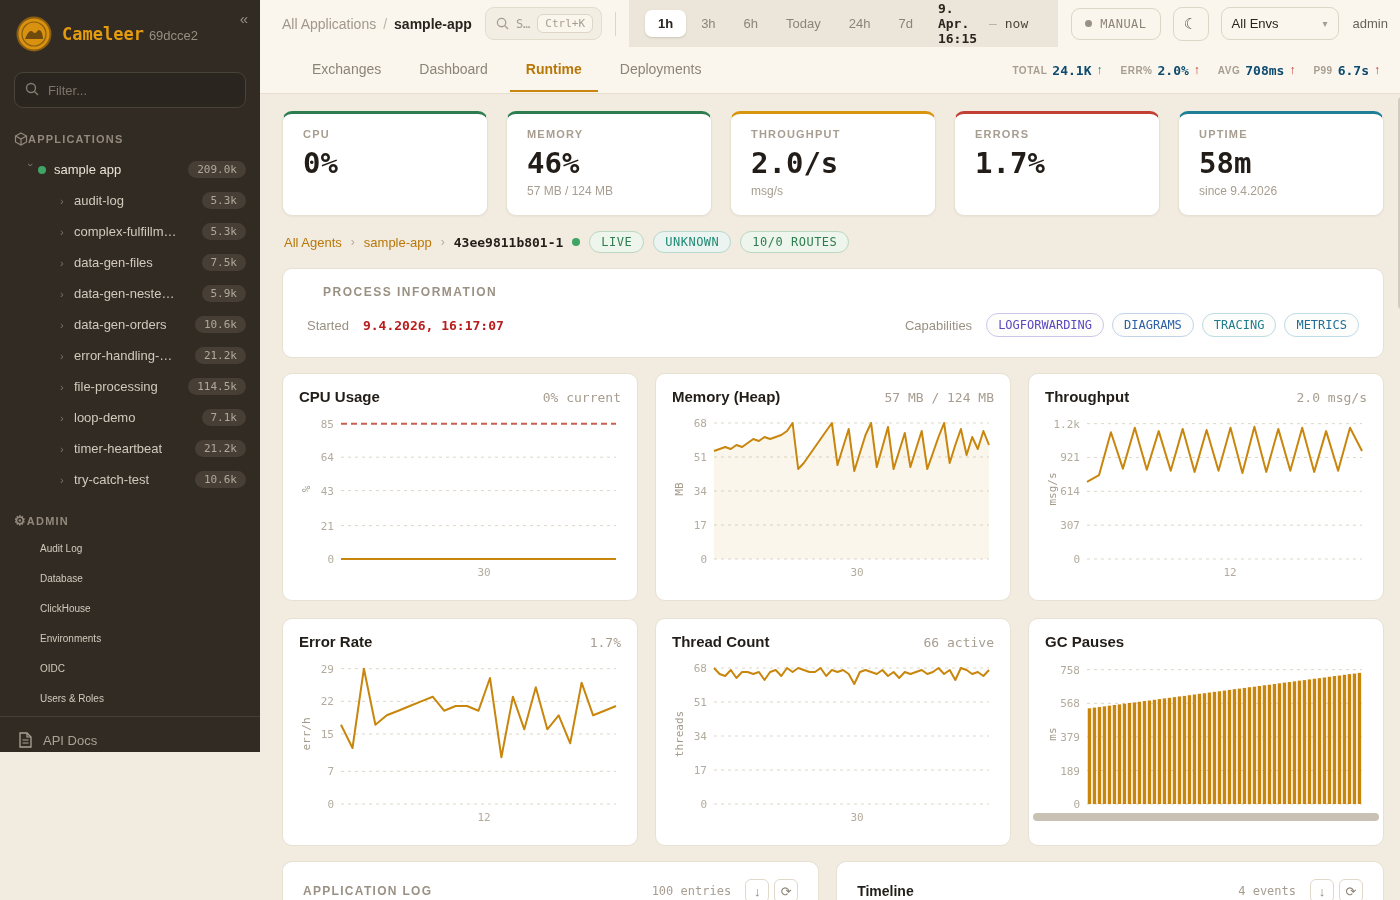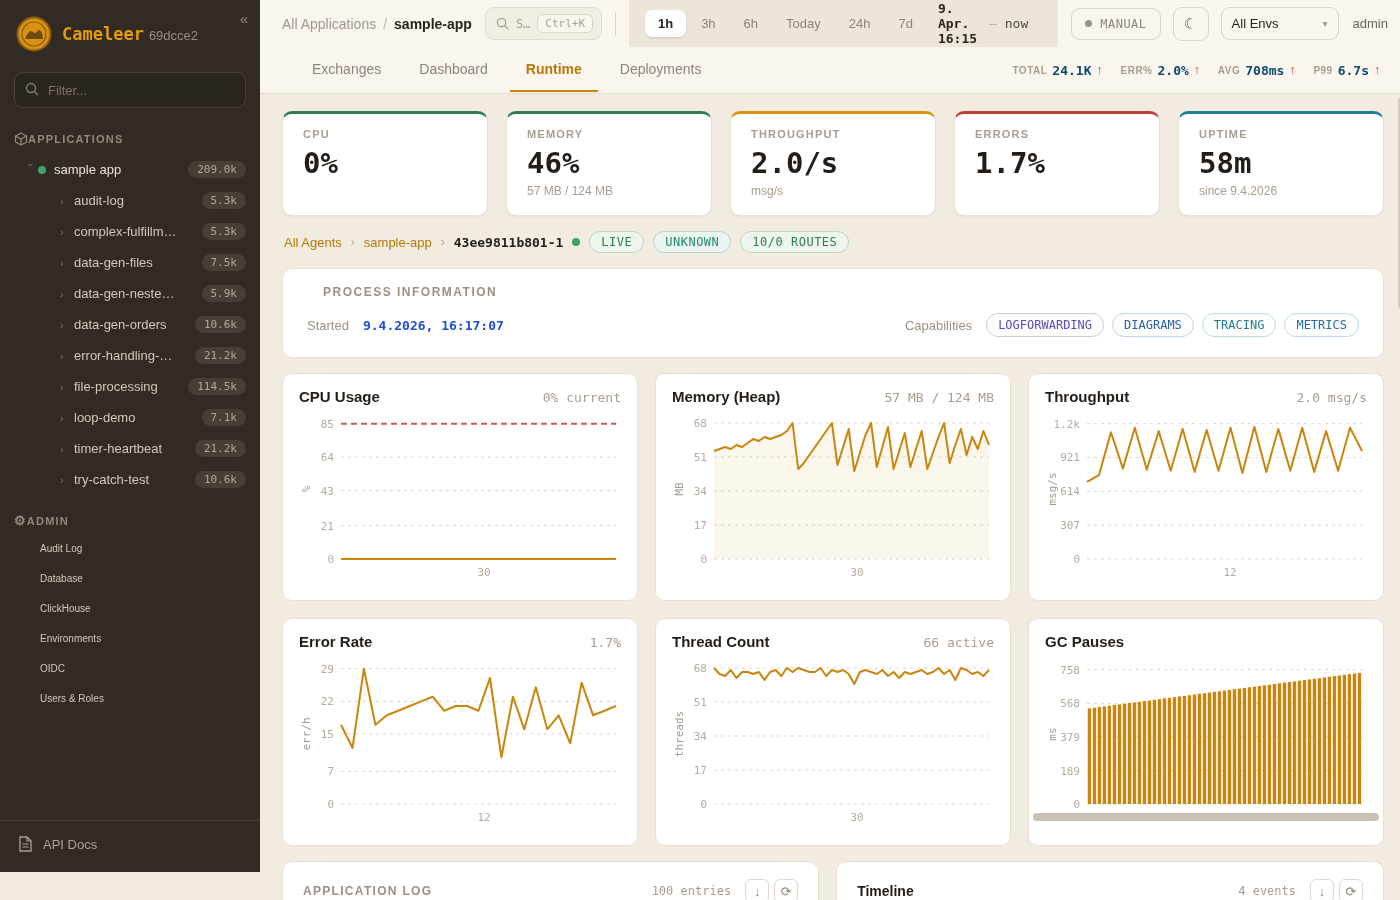--- a/index.html
+++ b/index.html
@@ -1,20 +1,20 @@
 <!DOCTYPE html>
 <html><head>
 <meta charset="utf-8">
 <style>
   * { margin:0; padding:0; box-sizing:border-box; }
   html,body { width:1400px; height:900px; overflow:hidden; }
   body { font-family:"Liberation Sans", sans-serif; display:flex; background:#f1ebe0; }
 
   
-  .sidebar { width:260px; min-width:260px; height:872px; background:#322b24; display:flex; flex-direction:column; color:#d6cec3; position:relative; }
+  .sidebar { width:260px; min-width:260px; height:752px; background:#322b24; display:flex; flex-direction:column; color:#d6cec3; position:relative; }
   .side-header { padding:16px 16px 12px; display:flex; align-items:center; gap:10px; }
   .brand-name { font-family:"DejaVu Sans Mono", monospace; font-weight:bold; font-size:17px; color:#e59b0e; }
   .brand-ver { font-size:13px; color:#978e82; margin-left:5px; }
   .collapse-btn { position:absolute; top:10px; right:12px; color:#9a9185; font-size:15px; cursor:pointer; }
   .filter-wrap { margin:8px 14px 16px; position:relative; }
   .filter-wrap svg { position:absolute; left:11px; top:10px; }
   .filter-input { width:100%; height:36px; background:#2b2520; border:1px solid #4a4237; border-radius:9px; padding:0 10px 0 33px; color:#cfc7bb; font-size:13px; outline:none; }
   .filter-input::placeholder { color:#7d7468; }
   .section-label { display:flex; align-items:center; padding:8px 14px; color:#93897c; font-size:11px; font-weight:bold; letter-spacing:1.2px; }
   .tree-row { display:flex; align-items:center; height:31px; padding:0 14px 0 24px; font-size:13px; cursor:pointer; }
@@ -74,21 +74,21 @@
   .agent-link { color:#b87708; cursor:pointer; }
   .agent-chev { color:#b5ac9d; font-size:12px; }
   .agent-id { font-family:"DejaVu Sans Mono", monospace; font-weight:bold; color:#221d18; }
   .agent-dot { width:8px; height:8px; border-radius:50%; background:#3fa465; }
   .pill { font-family:"DejaVu Sans Mono", monospace; font-size:12px; padding:3px 11px; border-radius:13px; border:1px solid; background:#f6f9f3; letter-spacing:.5px; }
 
   .proc-card { background:#fff; border:1px solid #e7e1d4; border-radius:10px; padding:16px 24px 20px; }
   .proc-title { font-size:12px; font-weight:bold; color:#9a9184; letter-spacing:1.5px;padding-left:16px; }
   .proc-row { display:flex; align-items:center; margin-top:14px; }
   .proc-started-label { font-size:13px; color:#9a9184; margin-right:14px; }
-  .proc-started-value { font-family:"DejaVu Sans Mono", monospace; font-size:13px; font-weight:bold; color:#1d4ed8; }
+  .proc-started-value { font-family:"DejaVu Sans Mono", monospace; font-size:13px; font-weight:bold; color:#b91c1c; }
   .proc-caps { margin-left:auto; display:flex; align-items:center; gap:8px; }
   .caps-label { font-size:13px; color:#9a9184; margin-right:6px; }
   .cap-pill { font-family:"DejaVu Sans Mono", monospace; font-size:12px; padding:4px 11px; border-radius:14px; border:1px solid; background:#fdfdfb; }
 
   .charts-grid { display:grid; grid-template-columns:repeat(3,1fr); gap:17px; }
   .chart-card { background:#fff; border:1px solid #e7e1d4; border-radius:10px; padding:14px 16px 8px; height:228px; position:relative; }
   .chart-head { display:flex; align-items:baseline; justify-content:space-between; margin-bottom:2px; }
   .chart-title { font-size:15px; font-weight:bold; color:#221d18; }
   .chart-headval { font-family:"DejaVu Sans Mono", monospace; font-size:13px; color:#a79d90; }
   .gc-scrollbar { position:absolute; left:4px; right:4px; bottom:24px; height:8px; background:#c9c2b4; border-radius:4px; }

